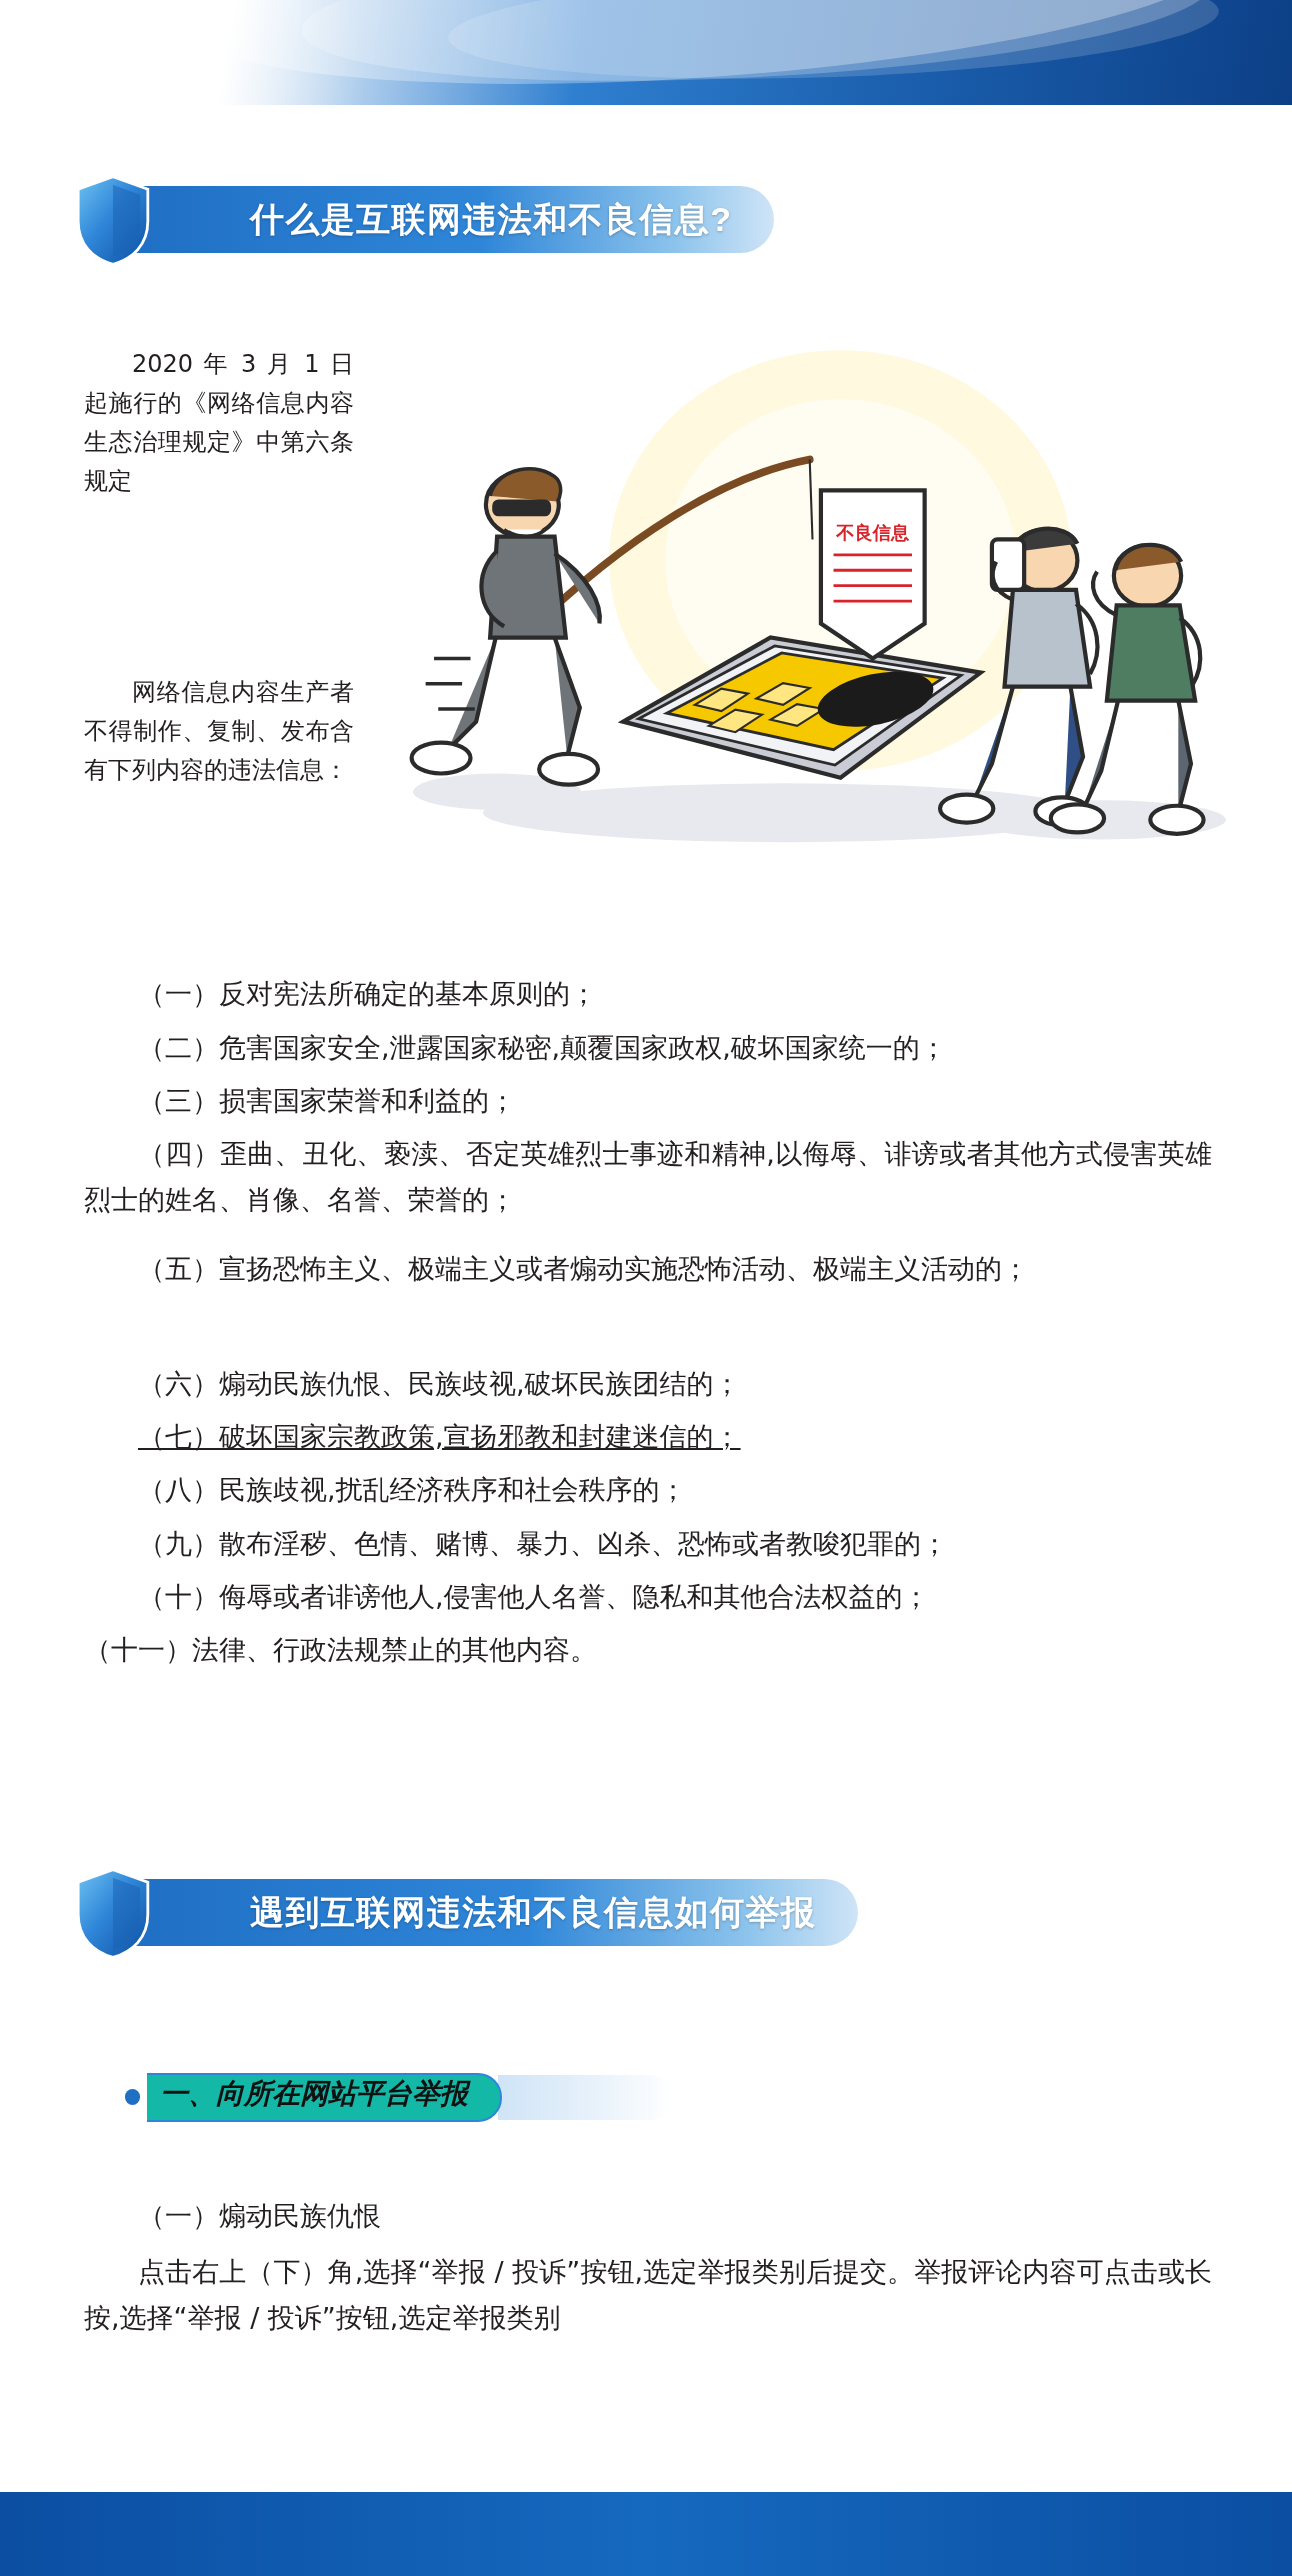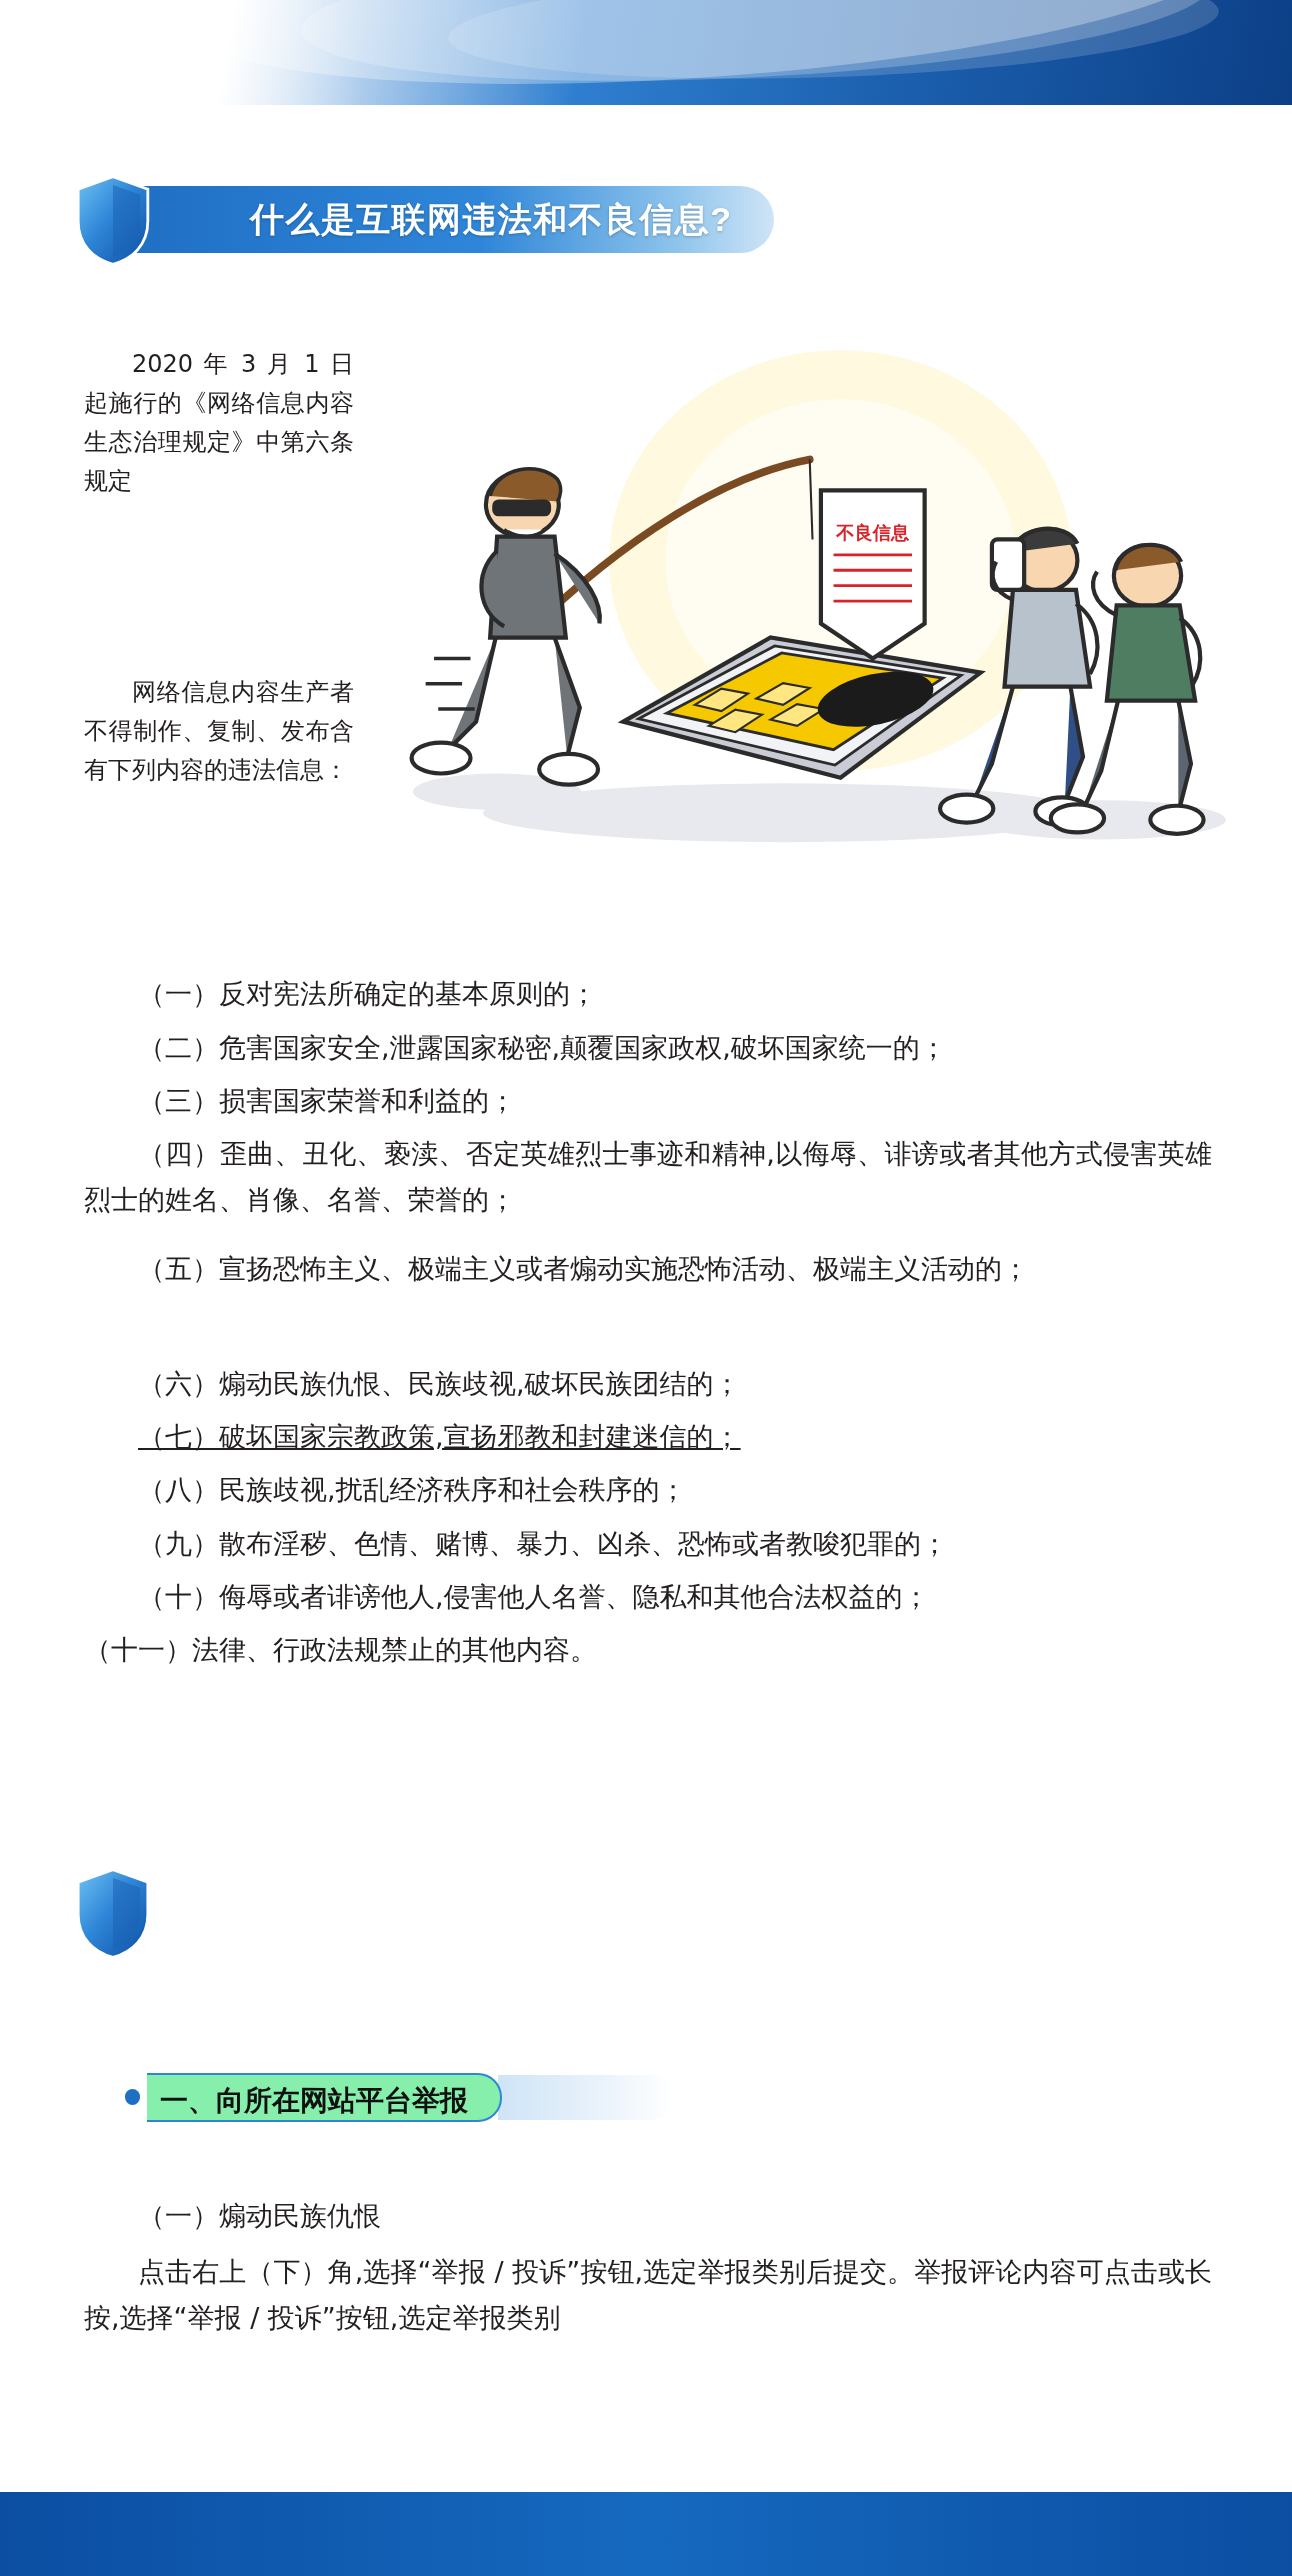--- a/index.html
+++ b/index.html
@@ -150,27 +150,28 @@
     width: 15.4px; height: 15.4px;
     border-radius: 50%;
     background: #1f6fc4;
     margin-right: 7px;
     flex: none;
   }
   .sub-head .plate {
     position: relative;
     height: 45px;
     display: flex;
-    align-items: flex-end;
+    align-items: flex-start;
     padding: 0 32px 0 12.6px;
     border-top: 2.8px solid #2f86d8;
     border-right: 2.8px solid #2f86d8;
     border-bottom: 2.8px solid #2f86d8;
     border-radius: 0 24px 24px 0;
-    background: #86efac;
+    background: #14b8a6;
+    font-style: italic;
   }
   .sub-head .plate .label {
     font-size: 28px;
     font-weight: bold;
     color: #111111;
     white-space: nowrap;
   }
   .sub-head .tail {
     width: 175px;
     height: 45px;
@@ -308,20 +309,23 @@
 <div class="full-para list-item" style="top:1131px;">（四）歪曲、丑化、亵渎、否定英雄烈士事迹和精神,以侮辱、诽谤或者其他方式侵害英雄烈士的姓名、肖像、名誉、荣誉的；</div>
 <div class="full-para list-item" style="top:1246px;">（五）宣扬恐怖主义、极端主义或者煽动实施恐怖活动、极端主义活动的；</div>
 <div class="full-para list-item" style="top:1361px;">（六）煽动民族仇恨、民族歧视,破坏民族团结的；</div>
 <div class="full-para list-item" style="top:1414px;text-decoration:underline;">（七）破坏国家宗教政策,宣扬邪教和封建迷信的；</div>
 <div class="full-para list-item" style="top:1467px;">（八）民族歧视,扰乱经济秩序和社会秩序的；</div>
 <div class="full-para list-item" style="top:1521px;">（九）散布淫秽、色情、赌博、暴力、凶杀、恐怖或者教唆犯罪的；</div>
 <div class="full-para list-item" style="top:1574px;">（十）侮辱或者诽谤他人,侵害他人名誉、隐私和其他合法权益的；</div>
 <div class="full-para" style="top:1627px; text-indent:0;">（十一）法律、行政法规禁止的其他内容。</div>
 
 <div class="section-head" style="left:74px; top:1868px; width:862px;">
+  <div class="head-plate">
+    <span class="title">遇到互联网违法和不良信息如何举报</span>
+  </div>
   <div class="shield">
     <svg width="78" height="91" viewBox="0 0 112 130">
       <defs>
         <linearGradient id="shg2" x1="0" y1="0" x2="1" y2="1">
           <stop offset="0%" stop-color="#6fc3f2"></stop>
           <stop offset="45%" stop-color="#2f86d8"></stop>
           <stop offset="100%" stop-color="#0b4ea2"></stop>
         </linearGradient>
       </defs>
       <path d="M56 2 L106 20 L106 66 C106 100 84 120 56 128 C28 120 6 100 6 66 L6 20 Z" fill="url(#shg2)" stroke="#ffffff" stroke-width="4"></path>

